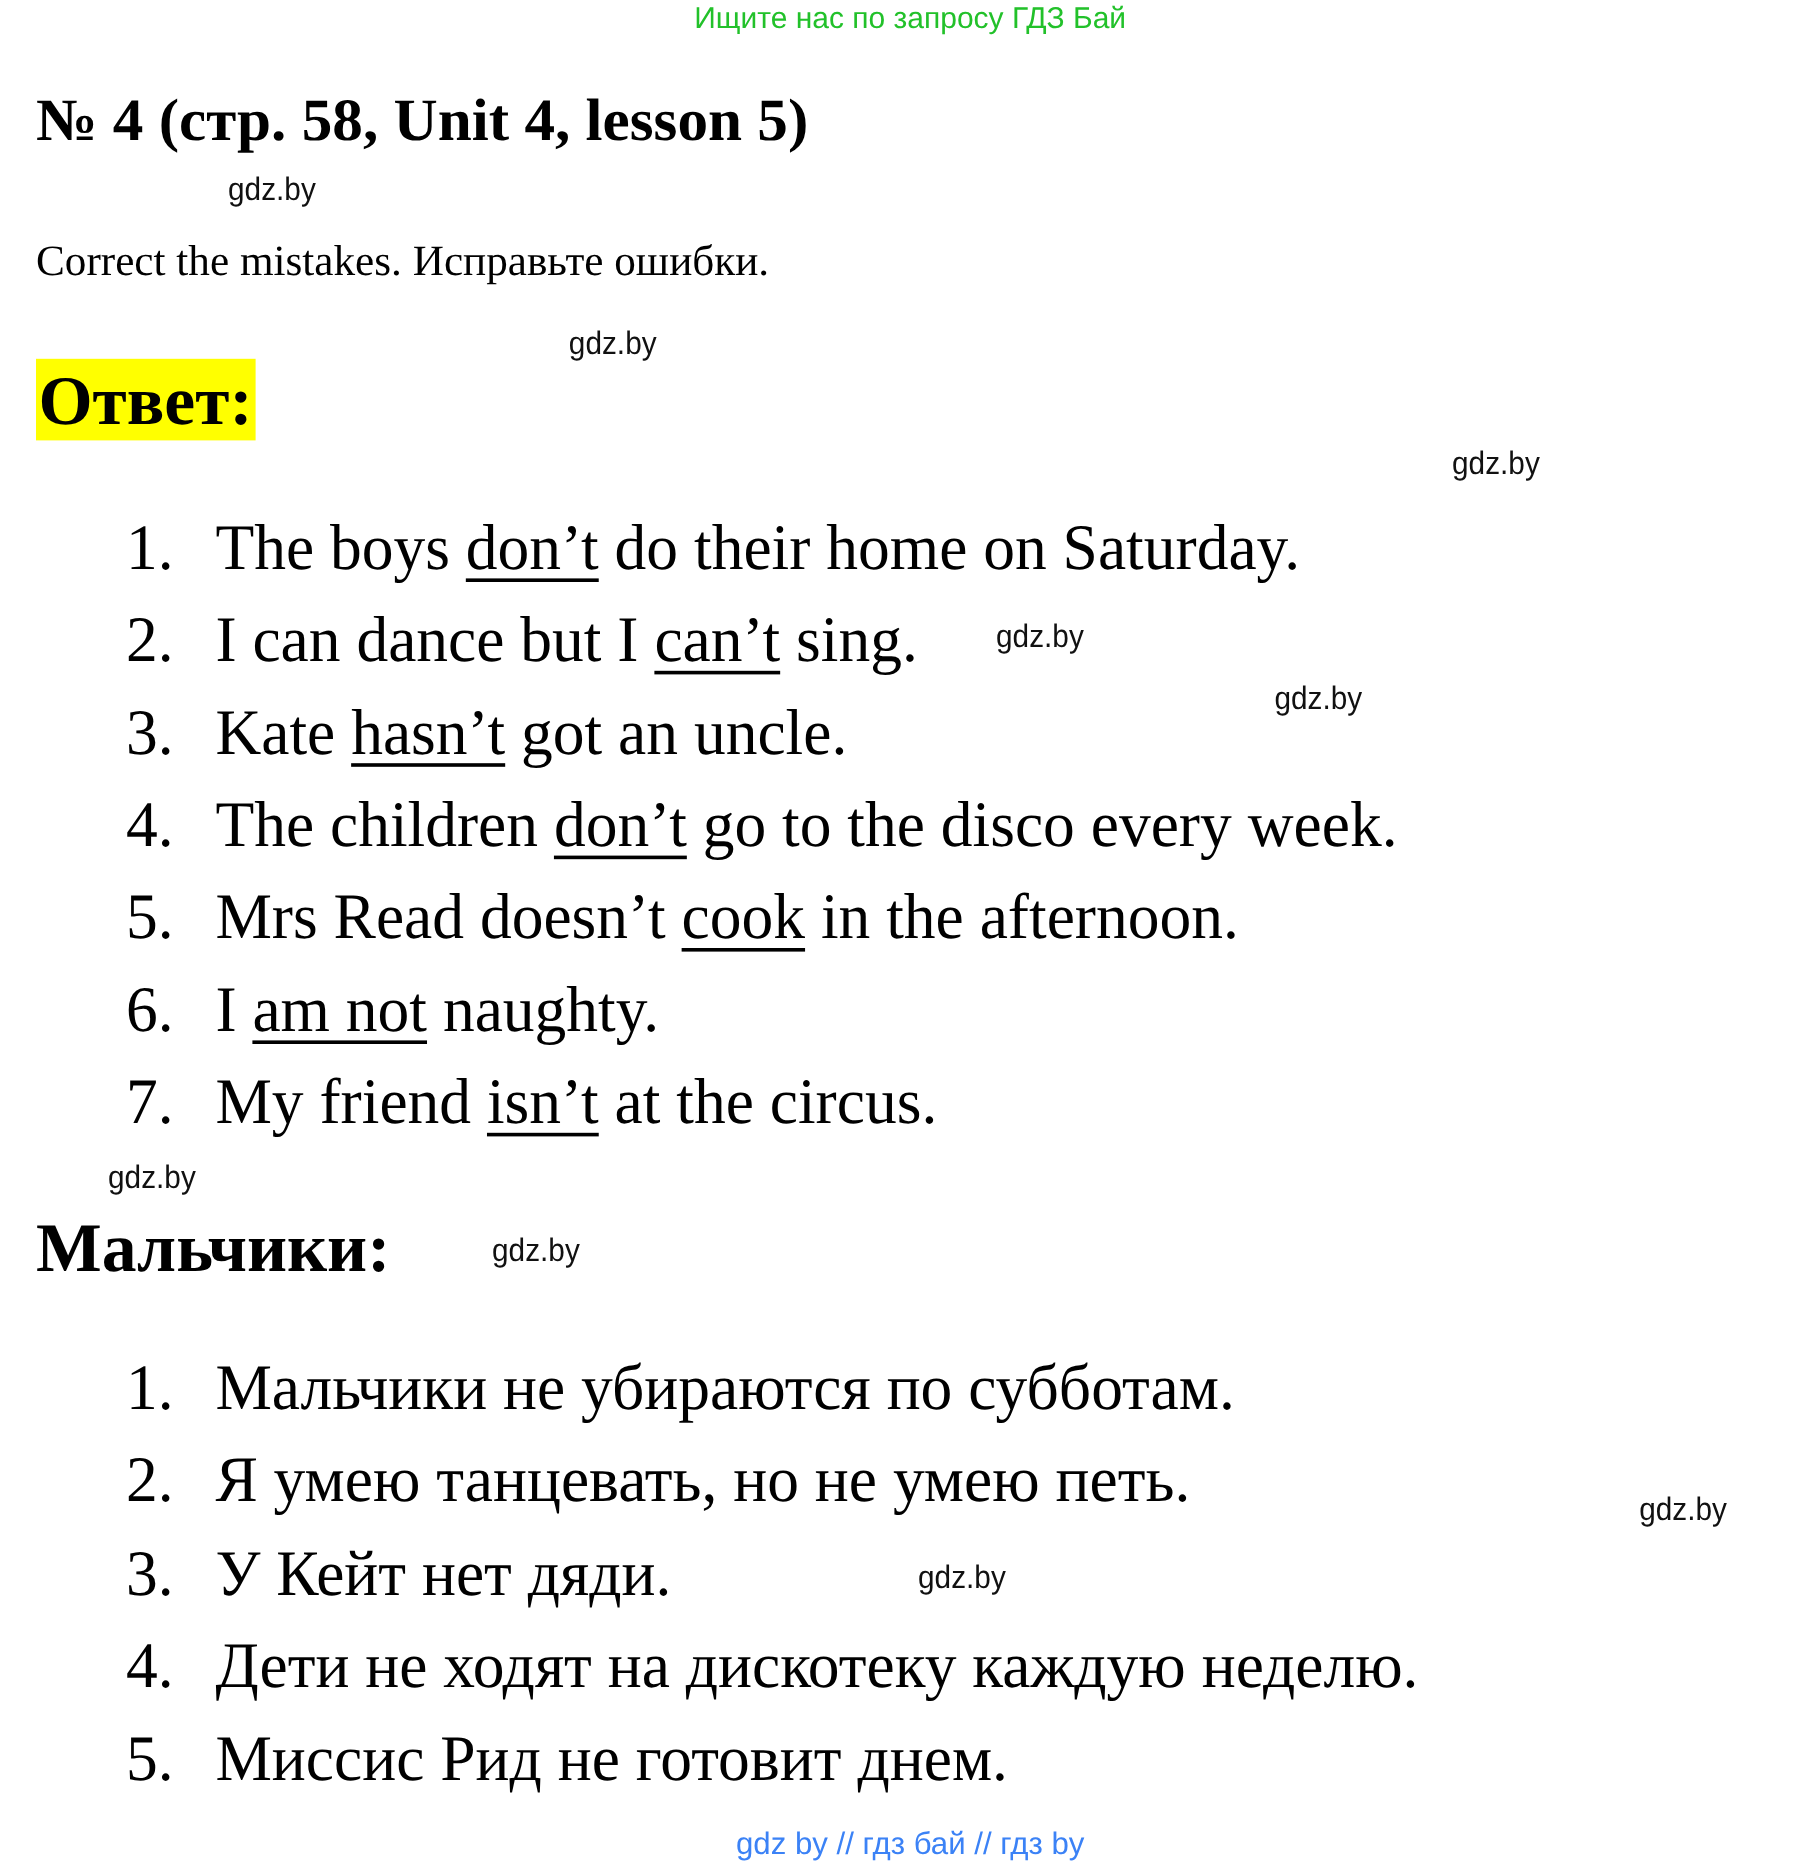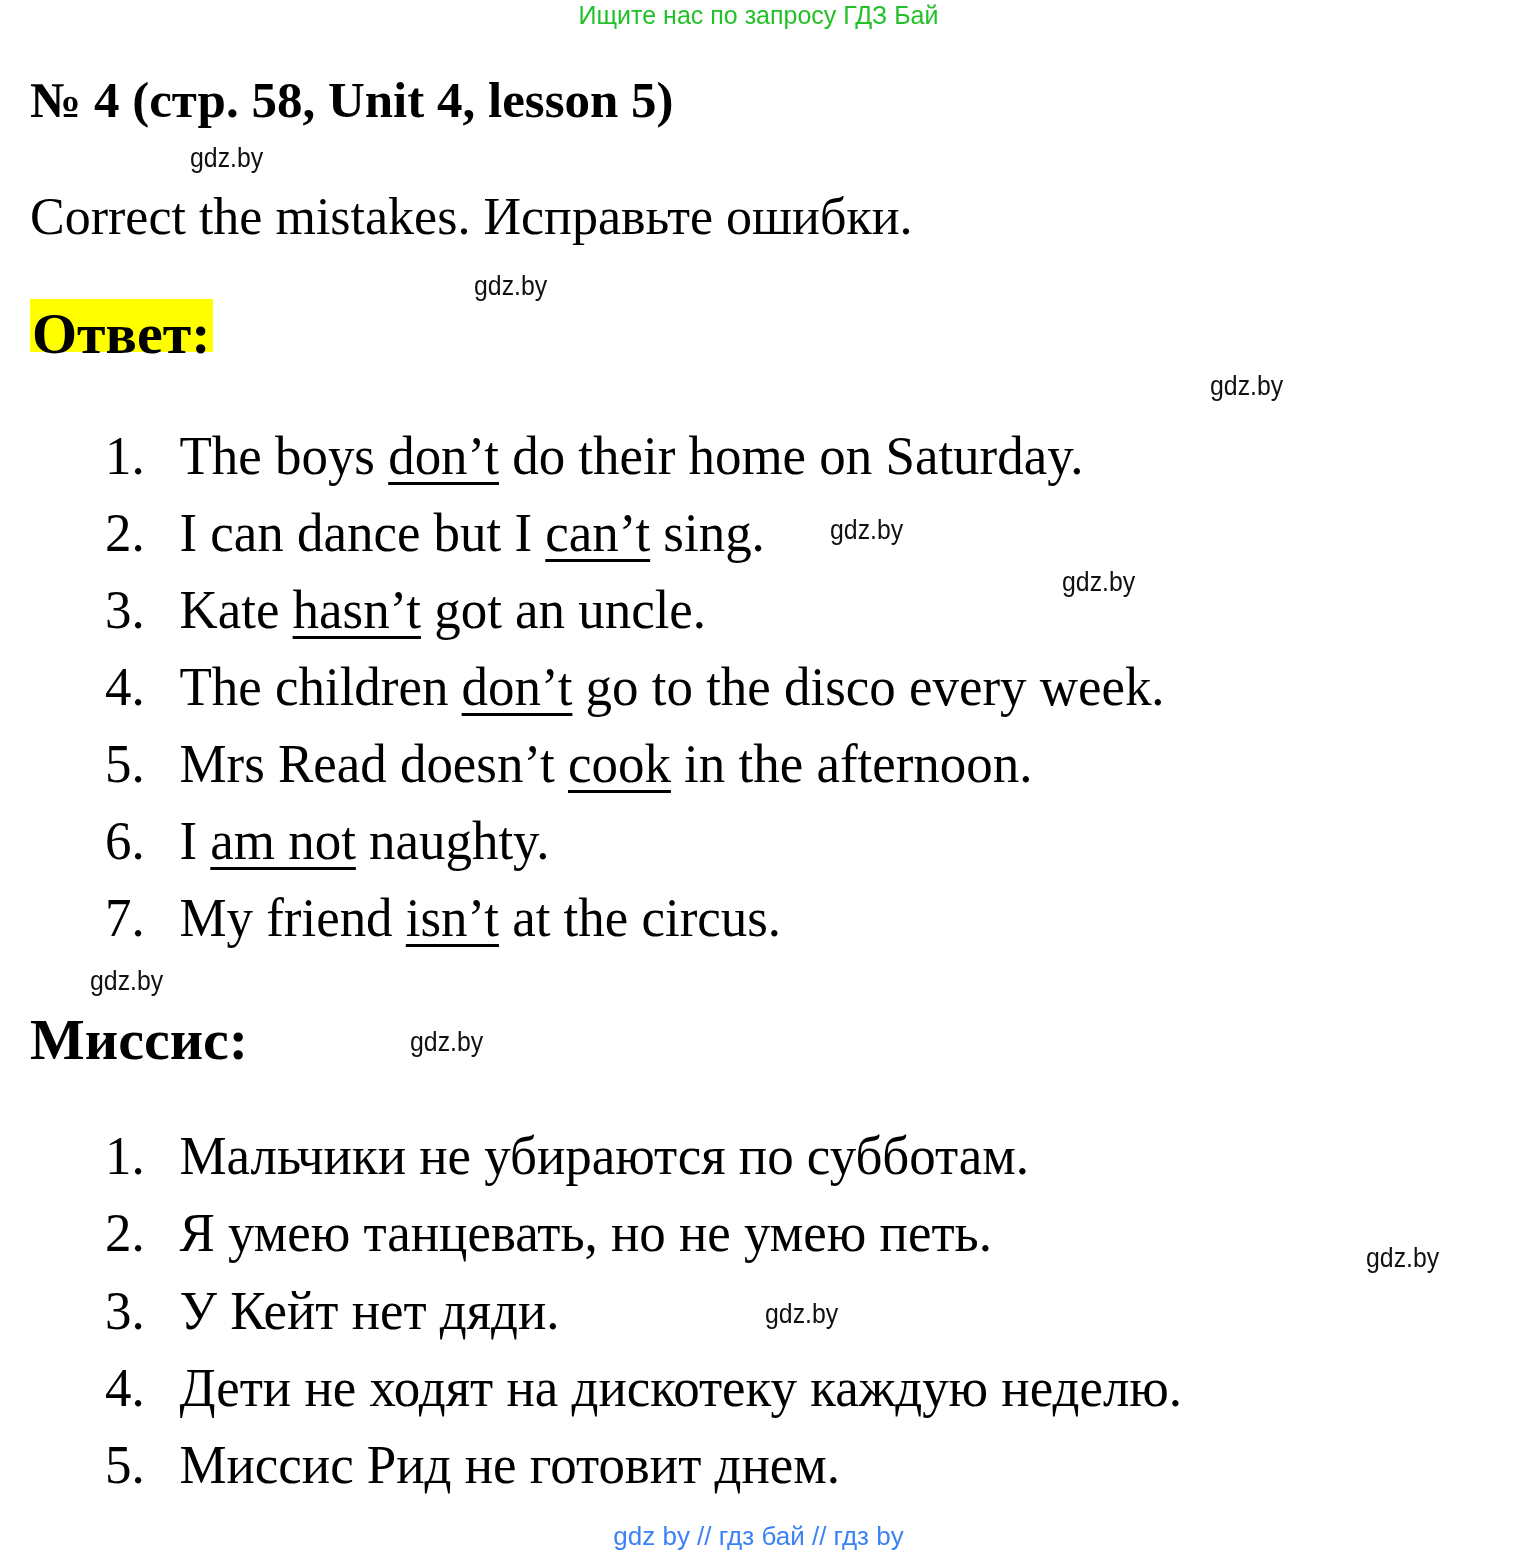--- a/index.html
+++ b/index.html
@@ -1,22 +1,22 @@
 <!DOCTYPE html>
 <html><head>
   <meta charset="utf-8">
   <style>
     html, body { margin: 0; padding: 0; background: #ffffff; }
     body { width: 1517px; height: 1554px; position: relative; overflow: hidden; }
     .abs { position: absolute; white-space: nowrap; }
     .top-banner { left: 0; width: 1517px; top: 0; text-align: center; color: #22c12a; font-family: "Liberation Sans", sans-serif; font-size: 25px; line-height: 30px; }
     .title { left: 30px; top: 70px; font-family: "Liberation Serif", serif; font-weight: bold; font-size: 50px; line-height: 60px; color: #000; letter-spacing: 0px; transform: scaleX(1.02); transform-origin: left; }
     .wm { font-family: "Liberation Sans", sans-serif; font-size: 27px; line-height: 32px; color: #111; transform: scaleX(0.92); transform-origin: left; }
-    .task { left: 30px; top: 186px; font-family: "Liberation Serif", serif; font-size: 52px; line-height: 62px; color: #000; }
-    .answer-label { left: 30px; top: 299px; height: 53px; padding: 0 3px 0 2px; background: #ffff00; font-family: "Liberation Serif", serif; font-weight: bold; font-size: 58px; line-height: 70px; color: #000; }
+    .task { left: 30px; top: 186px; font-family: "Liberation Serif", serif; font-size: 36px; line-height: 62px; color: #000; }
+    .answer-label { left: 30px; top: 299px; height: 68px; padding: 0 3px 0 2px; background: #ffff00; font-family: "Liberation Serif", serif; font-weight: bold; font-size: 58px; line-height: 70px; color: #000; }
     .section-label { left: 30px; top: 1006px; font-family: "Liberation Serif", serif; font-weight: bold; font-size: 58px; line-height: 68px; color: #000; }
     .item { left: 105px; font-family: "Liberation Serif", serif; font-size: 54px; line-height: 64px; color: #000; transform: scaleX(0.98); transform-origin: left; }
     .item .num { display: inline-block; width: 76px; }
     .u { text-decoration: underline; text-decoration-thickness: 3px; text-underline-offset: 8px; }
     .footer { left: 0; width: 1517px; top: 1520px; text-align: center; color: #3b82f6; font-family: "Liberation Sans", sans-serif; font-size: 26px; line-height: 32px; }
   </style>
 </head>
 <body>
 
 <div class="abs top-banner">Ищите нас по запросу ГДЗ Бай</div>
@@ -34,21 +34,21 @@
 <div class="abs item" style="top:501px;"><span class="num">2.</span><span>I can dance but I </span><span class="u">can’t</span><span> sing.</span></div>
 <div class="abs wm" style="left:830px; top:514px;">gdz.by</div>
 <div class="abs item" style="top:578px;"><span class="num">3.</span><span>Kate </span><span class="u">hasn’t</span><span> got an uncle.</span></div>
 <div class="abs wm" style="left:1062px; top:566px;">gdz.by</div>
 <div class="abs item" style="top:655px;"><span class="num">4.</span><span>The children </span><span class="u">don’t</span><span> go to the disco every week.</span></div>
 <div class="abs item" style="top:732px;"><span class="num">5.</span><span>Mrs Read doesn’t </span><span class="u">cook</span><span> in the afternoon.</span></div>
 <div class="abs item" style="top:809px;"><span class="num">6.</span><span>I </span><span class="u">am not</span><span> naughty.</span></div>
 <div class="abs item" style="top:886px;"><span class="num">7.</span><span>My friend </span><span class="u">isn’t</span><span> at the circus.</span></div>
 
 <div class="abs wm" style="left:90px; top:965px;">gdz.by</div>
-<div class="abs section-label">Миссис:</div>
+<div class="abs section-label">Мальчики:</div>
 <div class="abs wm" style="left:410px; top:1026px;">gdz.by</div>
 
 <div class="abs item" style="top:1124px;"><span class="num">1.</span><span>Мальчики не убираются по субботам.</span></div>
 <div class="abs item" style="top:1201px;"><span class="num">2.</span><span>Я умею танцевать, но не умею петь.</span></div>
 <div class="abs wm" style="left:1366px; top:1242px;">gdz.by</div>
 <div class="abs item" style="top:1279px;"><span class="num">3.</span><span>У Кейт нет дяди.</span></div>
 <div class="abs wm" style="left:765px; top:1298px;">gdz.by</div>
 <div class="abs item" style="top:1356px;"><span class="num">4.</span><span>Дети не ходят на дискотеку каждую неделю.</span></div>
 <div class="abs item" style="top:1433px;"><span class="num">5.</span><span>Миссис Рид не готовит днем.</span></div>
 

